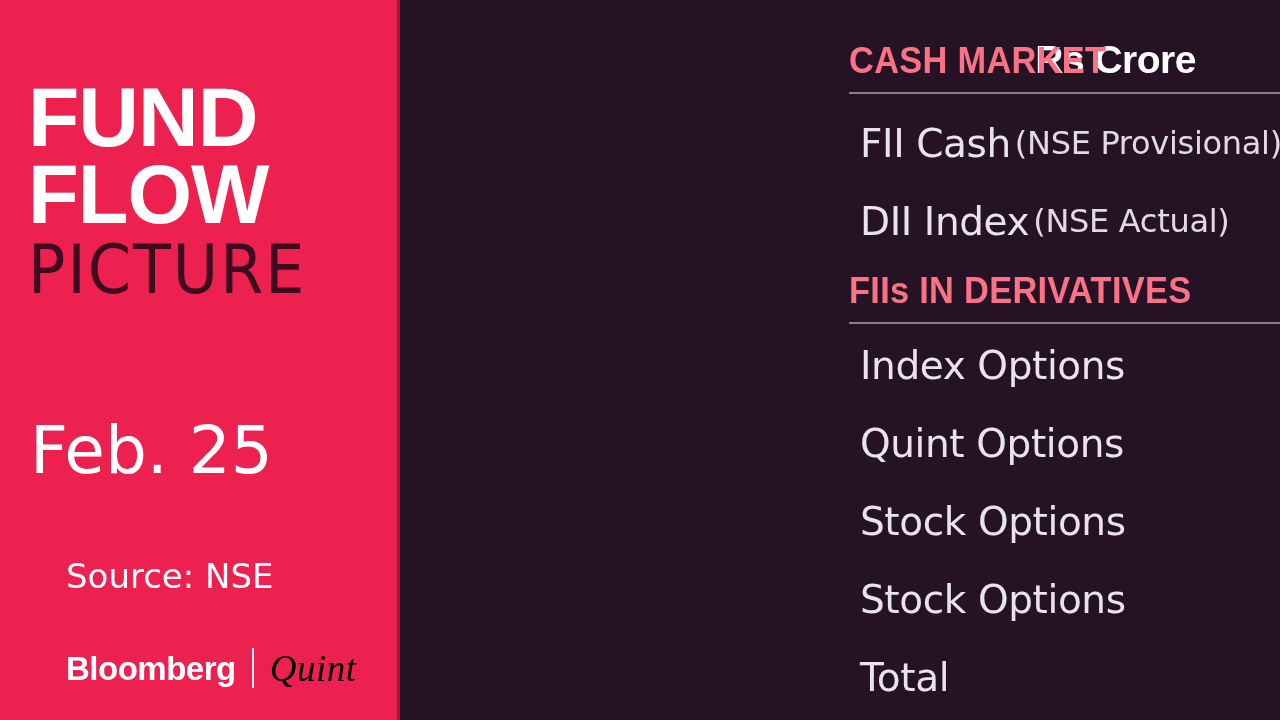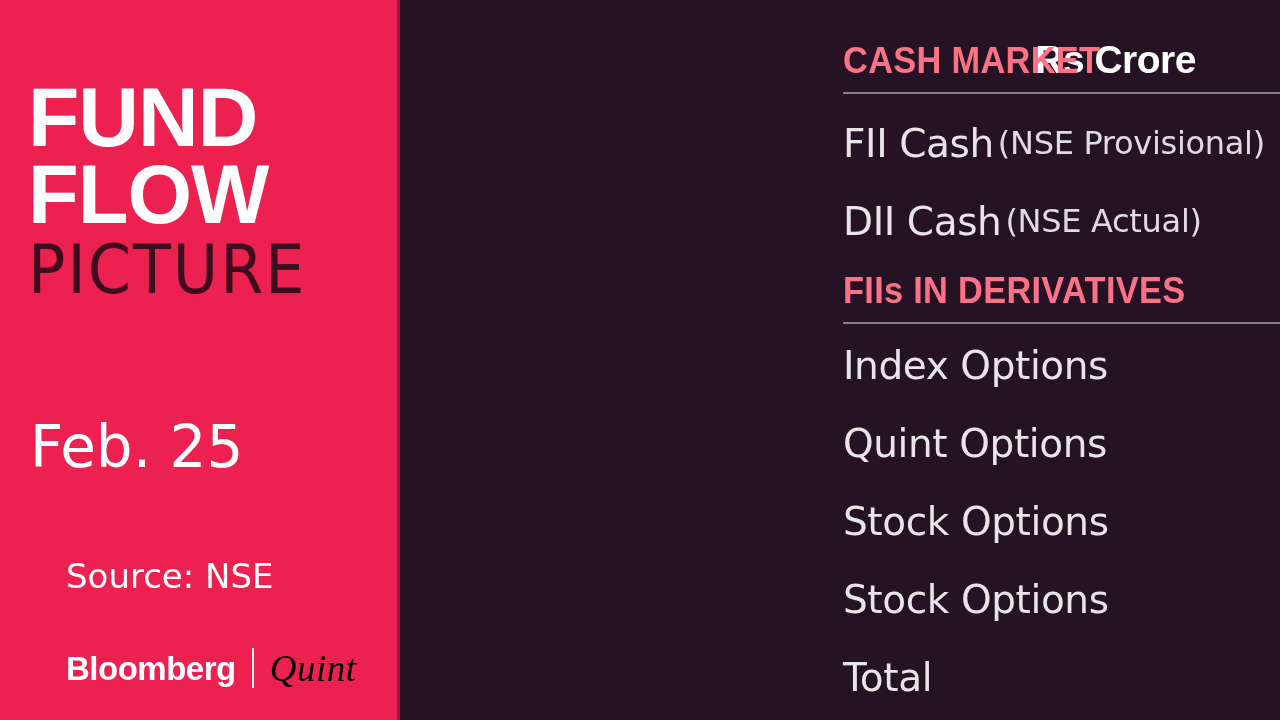--- a/index.html
+++ b/index.html
@@ -6,20 +6,21 @@
   html,body { width:1280px; height:720px; overflow:hidden; }
   body {
     font-family:"Liberation Sans", sans-serif;
     background:#120812;
   }
   .stage {
     position:relative;
     width:1280px; height:720px;
     display:flex;
     background:#251225;
+    gap:6px;
   }
 
   
   .brand-panel {
     position:relative;
     width:400px; height:720px;
     background:#ED2150;
     flex:0 0 400px;
     overflow:hidden;
   }
@@ -59,21 +60,21 @@
     transform:scaleY(1.08);
     transform-origin:left top;
     white-space:nowrap;
   }
 
   .brand-date {
     position:absolute;
     left:30px;
     top:418px;
     color:#ffffff;
-    font-size:58px;
+    font-size:66px;
     font-weight:400;
     letter-spacing:0px;
     line-height:1;
     font-family:"DejaVu Sans", sans-serif;
   }
   .brand-source {
     position:absolute;
     left:66px;
     top:524px;
     color:#ffffff;
@@ -153,20 +154,21 @@
     height:78px;
   }
   .row-label {
     color:#e8e4ea;
     font-size:39px;
     font-weight:400;
     line-height:1;
     white-space:nowrap;
     font-family:"DejaVu Sans", sans-serif;
     letter-spacing:-0.4px;
+    margin-left:11px;
   }
   .row-note {
     color:#e0dbe3;
     font-size:32px;
     font-weight:400;
     margin-left:4px;
     line-height:1;
     white-space:nowrap;
     font-family:"DejaVu Sans", sans-serif;
     letter-spacing:-0.3px;
@@ -215,21 +217,21 @@
       <div class="rule"></div>
     </div>
 
     <div class="rows" style="top:104px;">
       <div class="row">
         <span class="row-label">FII Cash</span>
         <span class="row-note">(NSE Provisional)</span>
 
       </div>
       <div class="row">
-        <span class="row-label">DII Cash</span>
+        <span class="row-label">DII Index</span>
         <span class="row-note">(NSE Actual)</span>
 
       </div>
     </div>
 
     <div class="section" style="top:272px;">
       <div class="section-head">FIIs IN DERIVATIVES</div>
       <div class="rule"></div>
     </div>
 

